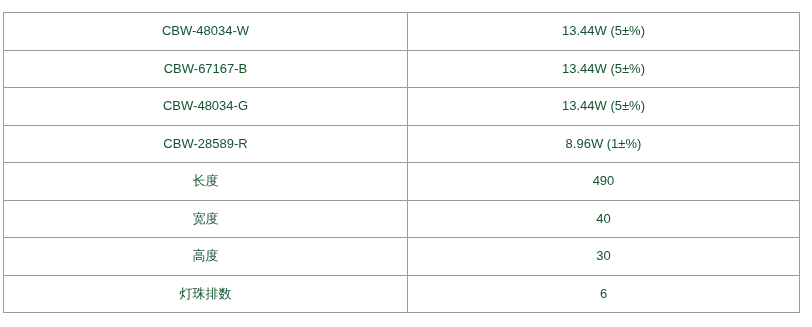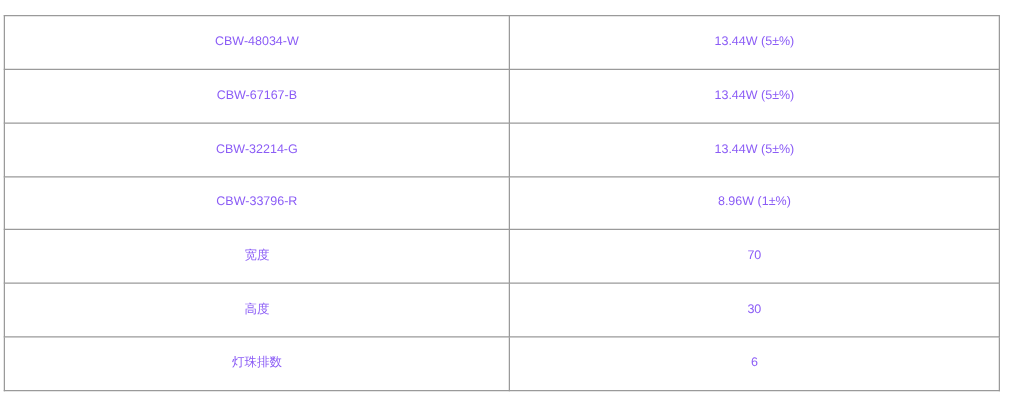--- a/index.html
+++ b/index.html
@@ -24,22 +24,22 @@
 
   table.spec-table {
     border-collapse: collapse;
     width: 796px;
     height: 301px;
     table-layout: fixed;
   }
 
   table.spec-table td {
     border: 1px solid #9a9a9a;
-    color: #8b5cf6;
-    font-size: 10px;
+    color: #14532d;
+    font-size: 13px;
     text-align: center;
     vertical-align: middle;
     padding: 0;
     line-height: 1.2;
     height: 35px;
     box-sizing: border-box;
     background: #ffffff;
   }
 
   table.spec-table td.col-label {
@@ -73,40 +73,48 @@
       <tr>
         <td class="col-label">
             <span class="cell-text">CBW-67167-B</span>
           </td>
         <td class="col-value">
             <span class="cell-text">13.44W (5±%)</span>
           </td>
       </tr>
       <tr>
         <td class="col-label">
-            <span class="cell-text">CBW-32214-G</span>
+            <span class="cell-text">CBW-48034-G</span>
           </td>
         <td class="col-value">
             <span class="cell-text">13.44W (5±%)</span>
           </td>
       </tr>
       <tr>
         <td class="col-label">
-            <span class="cell-text">CBW-33796-R</span>
+            <span class="cell-text">CBW-28589-R</span>
           </td>
         <td class="col-value">
             <span class="cell-text">8.96W (1±%)</span>
           </td>
       </tr>
       <tr>
         <td class="col-label">
+            <span class="cell-text">长度</span>
+          </td>
+        <td class="col-value">
+            <span class="cell-text">490</span>
+          </td>
+      </tr>
+      <tr>
+        <td class="col-label">
             <span class="cell-text">宽度</span>
           </td>
         <td class="col-value">
-            <span class="cell-text">70</span>
+            <span class="cell-text">40</span>
           </td>
       </tr>
       <tr>
         <td class="col-label">
             <span class="cell-text">高度</span>
           </td>
         <td class="col-value">
             <span class="cell-text">30</span>
           </td>
       </tr>

